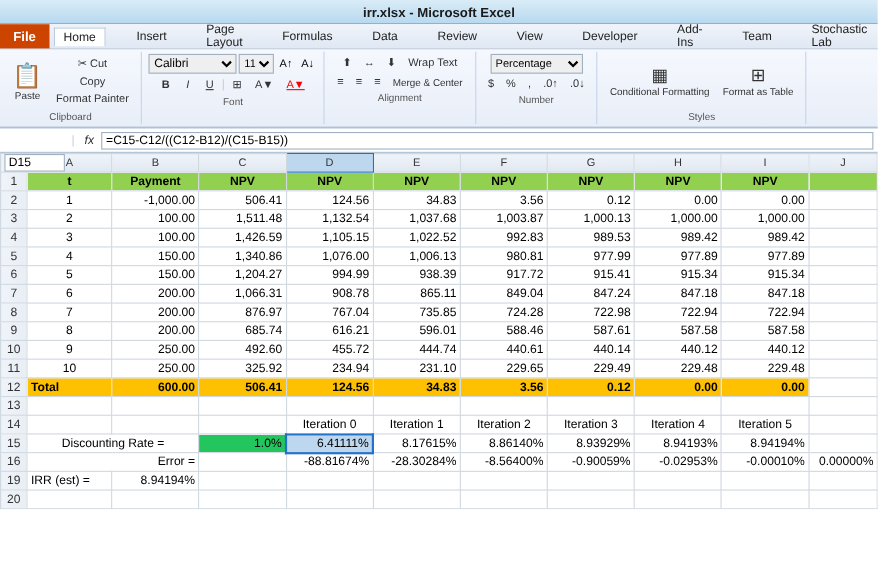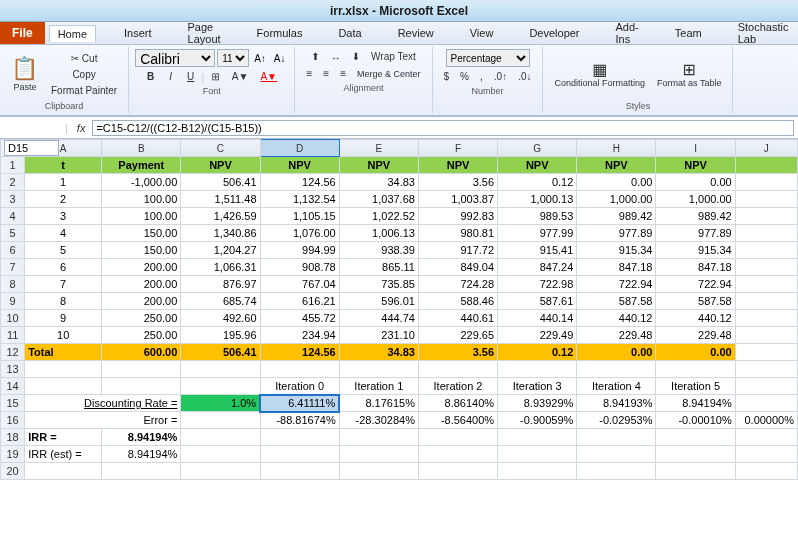--- a/index.html
+++ b/index.html
@@ -75,21 +75,21 @@
         <button class="ribbon-btn-sm">✂ Cut</button>
         <button class="ribbon-btn-sm">Copy</button>
         <button class="ribbon-btn-sm">Format Painter</button>
       </div>
     </div>
     <div class="ribbon-group-label">Clipboard</div>
   </div>
 
   <div class="ribbon-group" style="padding:2px 6px; display:flex; flex-direction:column; border-right:1px solid #c8d4e8; min-width:130px;">
     <div style="display:flex; gap:2px; align-items:center; margin-bottom:2px;">
-      <select style="font-size:14px; width:80px; height:18px; border:1px solid #a0b0c0;">
+      <select style="font-size:11px; width:80px; height:18px; border:1px solid #a0b0c0;">
         <option>Calibri</option>
       </select>
       <select style="font-size:10px; width:32px; height:18px; border:1px solid #a0b0c0;">
         <option>11</option>
       </select>
       <button style="font-size:10px; border:1px solid transparent; background:none; cursor:pointer; padding:0 2px;">A↑</button>
       <button style="font-size:10px; border:1px solid transparent; background:none; cursor:pointer; padding:0 2px;">A↓</button>
     </div>
     <div style="display:flex; gap:2px; align-items:center;">
       <button class="ribbon-btn-sm" style="font-weight:bold; min-width:18px;">B</button>
@@ -316,21 +316,21 @@
       <td>440.61</td>
       <td>440.14</td>
       <td>440.12</td>
       <td>440.12</td>
       <td></td>
     </tr>
     <tr style="height:17px;">
       <td class="row-header">11</td>
       <td style="text-align:center;">10</td>
       <td>250.00</td>
-      <td>195.96</td>
+      <td>325.92</td>
       <td>234.94</td>
       <td>231.10</td>
       <td>229.65</td>
       <td>229.49</td>
       <td>229.48</td>
       <td>229.48</td>
       <td></td>
     </tr>
 
     <tr style="height:17px;">
@@ -370,21 +370,21 @@
       <td style="text-align:center;">Iteration 1</td>
       <td style="text-align:center;">Iteration 2</td>
       <td style="text-align:center;">Iteration 3</td>
       <td style="text-align:center;">Iteration 4</td>
       <td style="text-align:center;">Iteration 5</td>
       <td></td>
     </tr>
 
     <tr style="height:17px;">
       <td class="row-header" style="background:#bdd7ee;">15</td>
-      <td style="text-align:right;text-decoration:underline;" colspan="2">Discounting Rate =</td>
+      <td style="text-align:center;" colspan="2">Discounting Rate =</td>
 
       <td style="background:#22c55e;">1.0%</td>
       <td class="selected-cell" style="background:#bdd7ee; border:2px solid #2172c8; font-weight:normal;">6.41111%</td>
       <td>8.17615%</td>
       <td>8.86140%</td>
       <td>8.93929%</td>
       <td>8.94193%</td>
       <td>8.94194%</td>
       <td></td>
     </tr>
@@ -397,33 +397,20 @@
       <td>-88.81674%</td>
       <td>-28.30284%</td>
       <td>-8.56400%</td>
       <td>-0.90059%</td>
       <td>-0.02953%</td>
       <td>-0.00010%</td>
       <td>0.00000%</td>
     </tr>
 
 
-    <tr style="height:17px;">
-      <td class="row-header">18</td>
-      <td style="text-align:left; font-weight:bold;">IRR =</td>
-      <td style="font-weight:bold;">8.94194%</td>
-      <td></td>
-      <td></td>
-      <td></td>
-      <td></td>
-      <td></td>
-      <td></td>
-      <td></td>
-      <td></td>
-    </tr>
 
     <tr style="height:17px;">
       <td class="row-header">19</td>
       <td style="text-align:left;">IRR (est) =</td>
       <td>8.94194%</td>
       <td></td>
       <td></td>
       <td></td>
       <td></td>
       <td></td>

